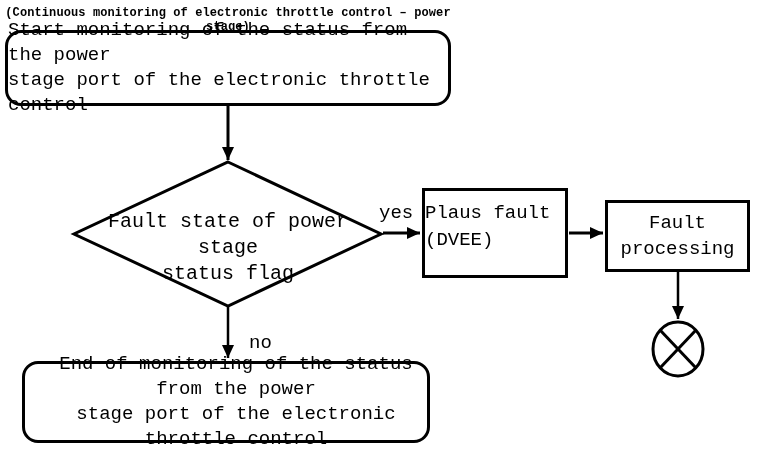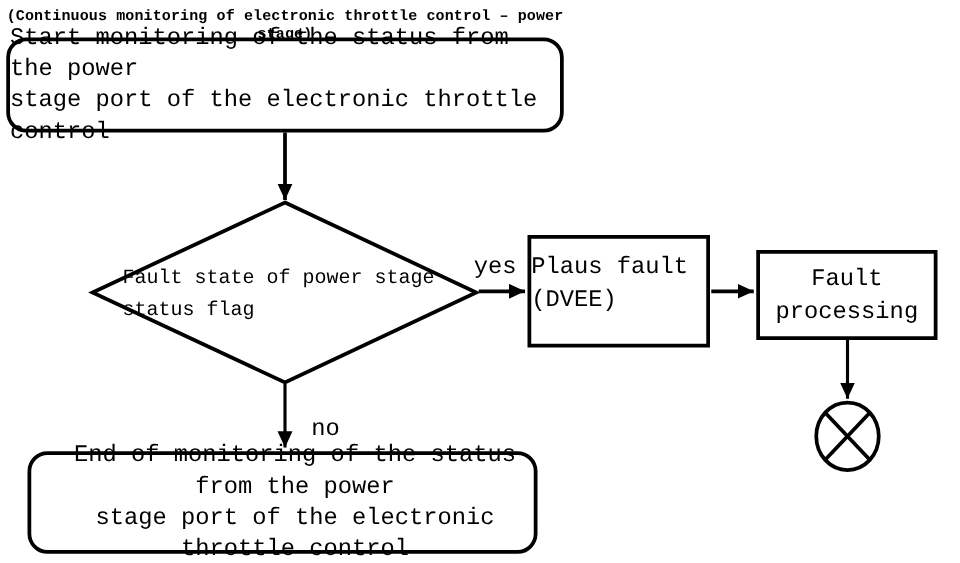--- a/index.html
+++ b/index.html
@@ -60,22 +60,22 @@
     left: 605px; top: 200px;
     width: 145px; height: 72px;
     display: flex; flex-direction: column; justify-content: center;
     text-align: center;
     line-height: 26px;
   }
   .decision-label {
     position: absolute;
     left: 98px; top: 209px;
     width: 260px;
-    text-align: left;
-    font-size: 16px;
+    text-align: center;
+    font-size: 20px;
     line-height: 26px;
   }
   .branch-label {
     position: absolute;
     font-size: 19px;
     text-align: center;
   }
   .yes-label { left: 379px; top: 202px; }
   .no-label  { left: 249px; top: 332px; }
 </style>

